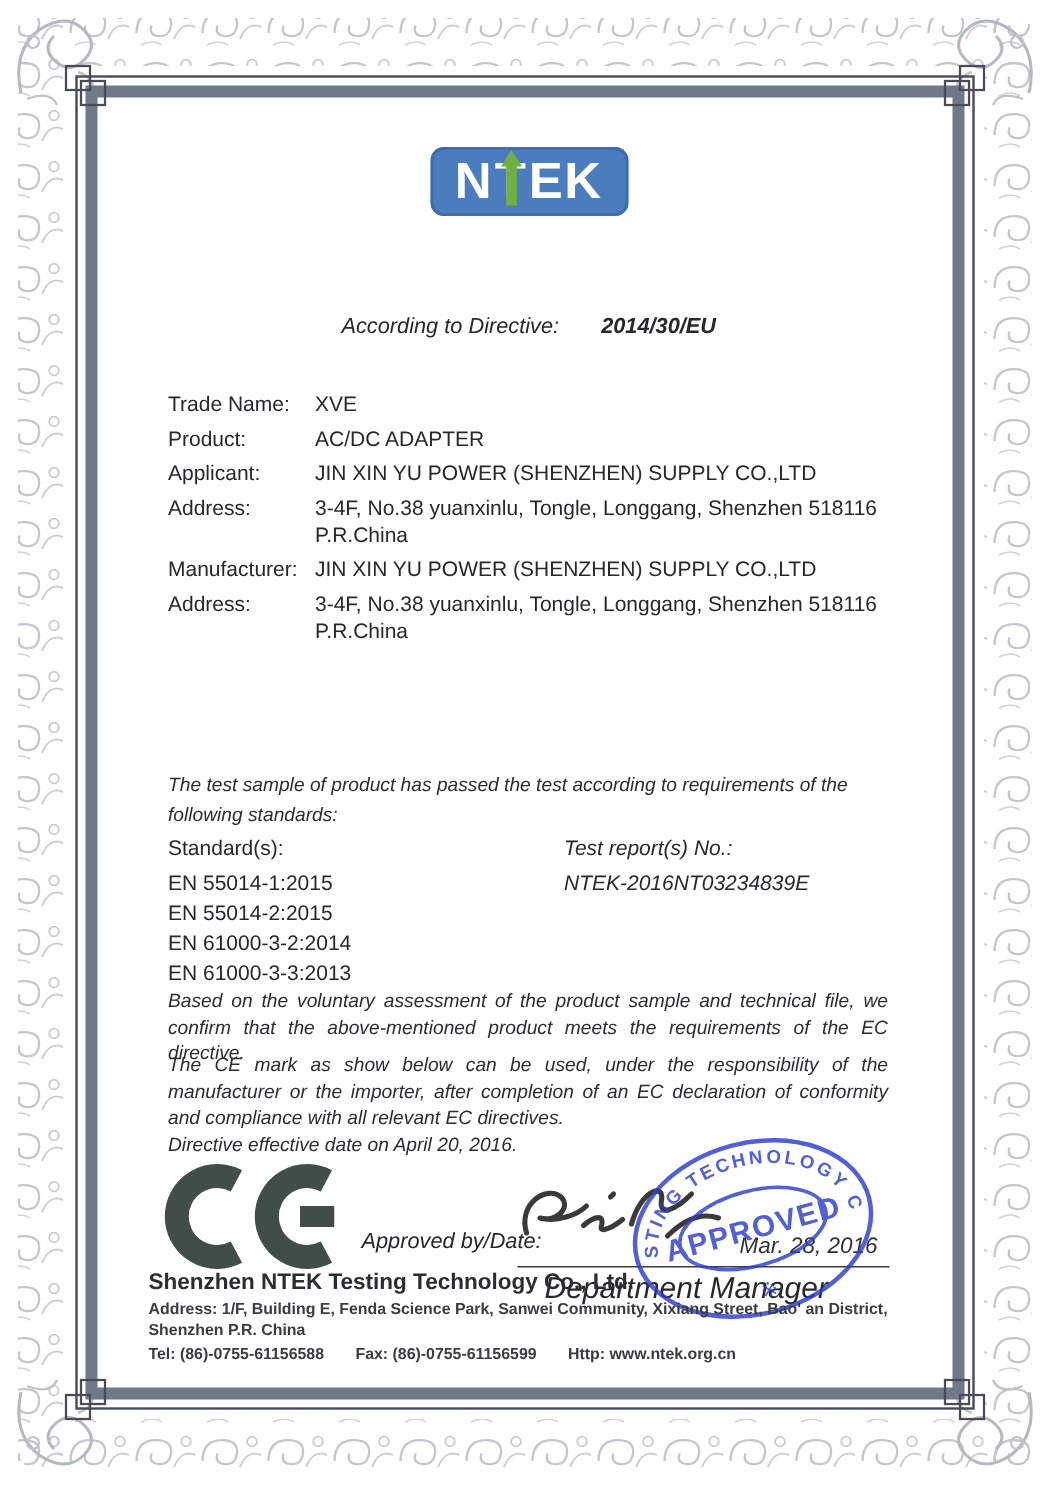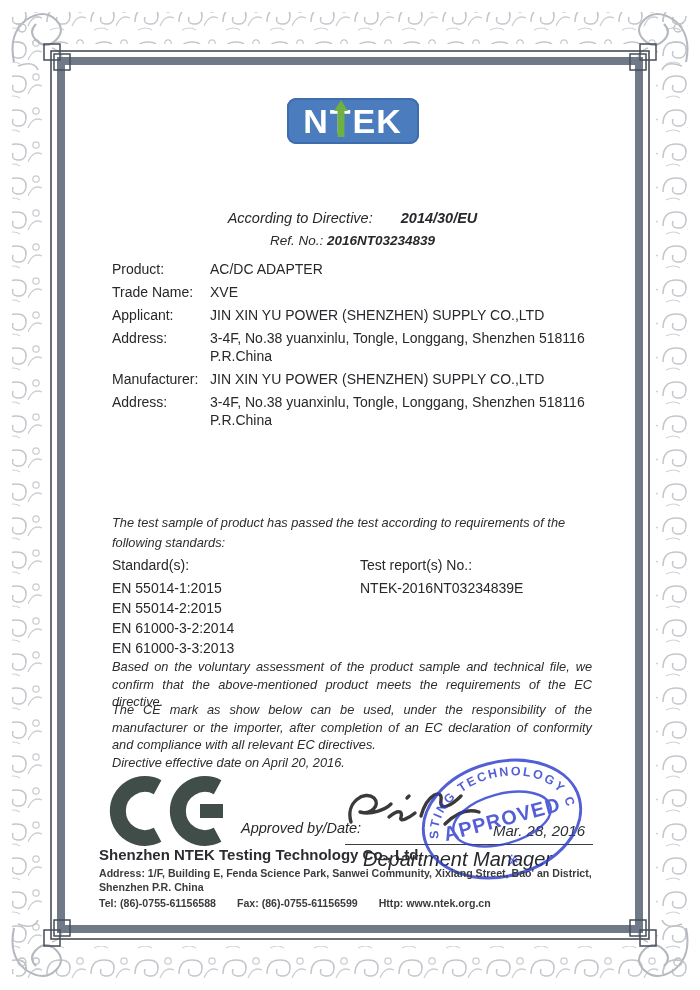--- a/index.html
+++ b/index.html
@@ -38,21 +38,21 @@
   .fields{position:absolute;top:260px;left:17px;width:498px;font-size:14px;}
   .frow{display:flex;margin-bottom:5px;line-height:18px;}
   .flabel{width:98px;flex:none;}
   .fvalue{width:410px;flex:none;}
 
   .intro{position:absolute;top:513px;left:17px;width:480px;
     font-size:12.8px;font-style:italic;line-height:20px;color:#2b2d30;}
 
   .standards{position:absolute;top:556px;left:17px;width:480px;font-size:14px;}
   .std-col{position:absolute;top:0;left:0;}
-  .rep-col{position:absolute;top:0;left:248px;}
+  .rep-col{position:absolute;top:0;left:264px;font-style:italic;}
   .std-head{line-height:18px;margin-bottom:4px;}
   .std-item{line-height:20px;}
   .rep-no{line-height:20px;margin-top:4px;}
 
   .para{position:absolute;left:17px;width:480px;font-size:12.8px;
     font-style:italic;line-height:17.5px;text-align:justify;color:#2b2d30;}
   .para1{top:658px;}
   .para2{top:701px;}
   .effdate{position:absolute;top:754px;left:17px;width:480px;
     font-size:12.8px;font-style:italic;line-height:17.5px;color:#2b2d30;}
@@ -130,33 +130,29 @@
     </span>
     <span class="l">EK</span>
   </div>
 
 
   <div class="directive">
     <span>According to Directive:</span>
     <b>2014/30/EU</b>
   </div>
 
-  <div class="refline">
-    <span>Ref. No.:</span>
-    <b>2016NT03234839</b>
-  </div>
 
   <div class="fields">
+    <div class="frow">
+      <div class="flabel">Trade Name:</div>
+      <div class="fvalue">XVE</div>
+    </div>
     <div class="frow">
       <div class="flabel">Product:</div>
       <div class="fvalue">AC/DC ADAPTER</div>
-    </div>
-    <div class="frow">
-      <div class="flabel">Trade Name:</div>
-      <div class="fvalue">XVE</div>
     </div>
     <div class="frow">
       <div class="flabel">Applicant:</div>
       <div class="fvalue">JIN XIN YU POWER (SHENZHEN) SUPPLY CO.,LTD</div>
     </div>
     <div class="frow">
       <div class="flabel">Address:</div>
       <div class="fvalue">3-4F, No.38 yuanxinlu, Tongle, Longgang, Shenzhen 518116 P.R.China</div>
     </div>
     <div class="frow">

